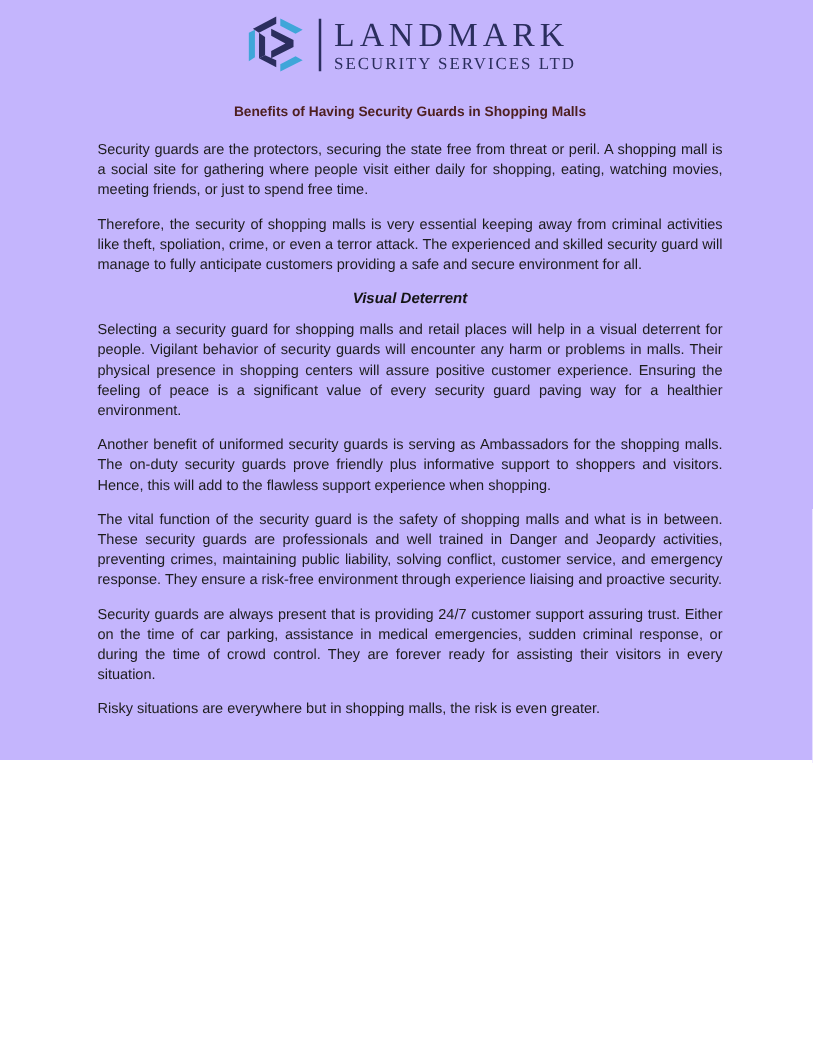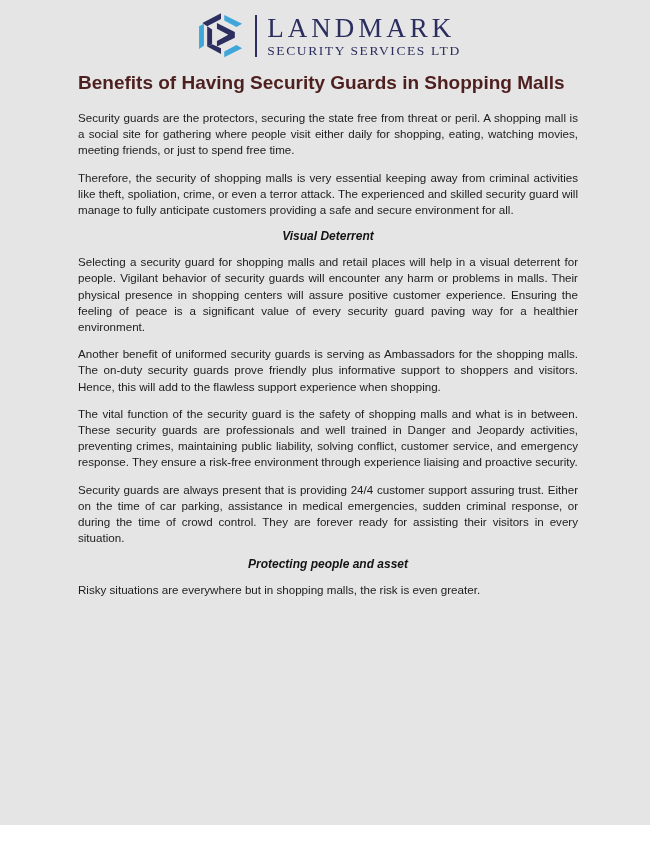--- a/index.html
+++ b/index.html
@@ -10,23 +10,23 @@
   body {
     width: 650px;
     height: 841px;
     overflow: hidden;
     font-family: "Liberation Sans", sans-serif;
     color: #1c1c1c;
   }
   .page {
     box-sizing: border-box;
     width: 650px;
-    height: 825px;
+    height: 608px;
     padding: 8px 72px 0 78px;
-    background: #e5e5e5;
+    background: #c4b5fd;
   }
   
   .logo-row {
     display: flex;
     justify-content: center;
     align-items: center;
     margin: 2px auto 4px auto;
   }
   .logo-mark {
     width: 52px;
@@ -53,25 +53,25 @@
   }
   .brand-subtitle {
     font-family: "Liberation Serif", serif;
     font-size: 13.5px;
     letter-spacing: 1.6px;
     color: #2b2e5e;
     margin-top: 2px;
   }
   
   .doc-title {
-    text-align: left;
-    font-size: 19px;
+    text-align: center;
+    font-size: 11px;
     font-weight: bold;
     color: #4d1f1f;
-    margin: 10px 0 16px 0;
+    margin: 22px 0 16px 0;
   }
   p.body-text {
     font-size: 11.6px;
     line-height: 16.2px;
     text-align: justify;
     margin: 0 0 11px 0;
     color: #1c1c1c;
   }
   h2.section-heading {
     text-align: center;
@@ -111,18 +111,17 @@
   <p class="body-text">Security guards are the protectors, securing the state free from threat or peril. A shopping mall is a social site for gathering where people visit either daily for shopping, eating, watching movies, meeting friends, or just to spend free time.</p>
   <p class="body-text">Therefore, the security of shopping malls is very essential keeping away from criminal activities like theft, spoliation, crime, or even a terror attack. The experienced and skilled security guard will manage to fully anticipate customers providing a safe and secure environment for all.</p>
 
   <h2 class="section-heading">Visual Deterrent</h2>
   <p class="body-text">Selecting a security guard for shopping malls and retail places will help in a visual deterrent for people. Vigilant behavior of security guards will encounter any harm or problems in malls. Their physical presence in shopping centers will assure positive customer experience. Ensuring the feeling of peace is a significant value of every security guard paving way for a healthier environment.</p>
 
   <p class="body-text">Another benefit of uniformed security guards is serving as Ambassadors for the shopping malls. The on-duty security guards prove friendly plus informative support to shoppers and visitors. Hence, this will add to the flawless support experience when shopping.</p>
 
   <p class="body-text">The vital function of the security guard is the safety of shopping malls and what is in between. These security guards are professionals and well trained in Danger and Jeopardy activities, preventing crimes, maintaining public liability, solving conflict, customer service, and emergency response. They ensure a risk-free environment through experience liaising and proactive security.</p>
 
-  <p class="body-text">Security guards are always present that is providing 24/4 customer support assuring trust. Either on the time of car parking, assistance in medical emergencies, sudden criminal response, or during the time of crowd control. They are forever ready for assisting their visitors in every situation.</p>
+  <p class="body-text">Security guards are always present that is providing 24/7 customer support assuring trust. Either on the time of car parking, assistance in medical emergencies, sudden criminal response, or during the time of crowd control. They are forever ready for assisting their visitors in every situation.</p>
 
-  <h2 class="section-heading">Protecting people and asset</h2>
   <p class="body-text">Risky situations are everywhere but in shopping malls, the risk is even greater.</p>
 
 </div>
 
 </body></html>

